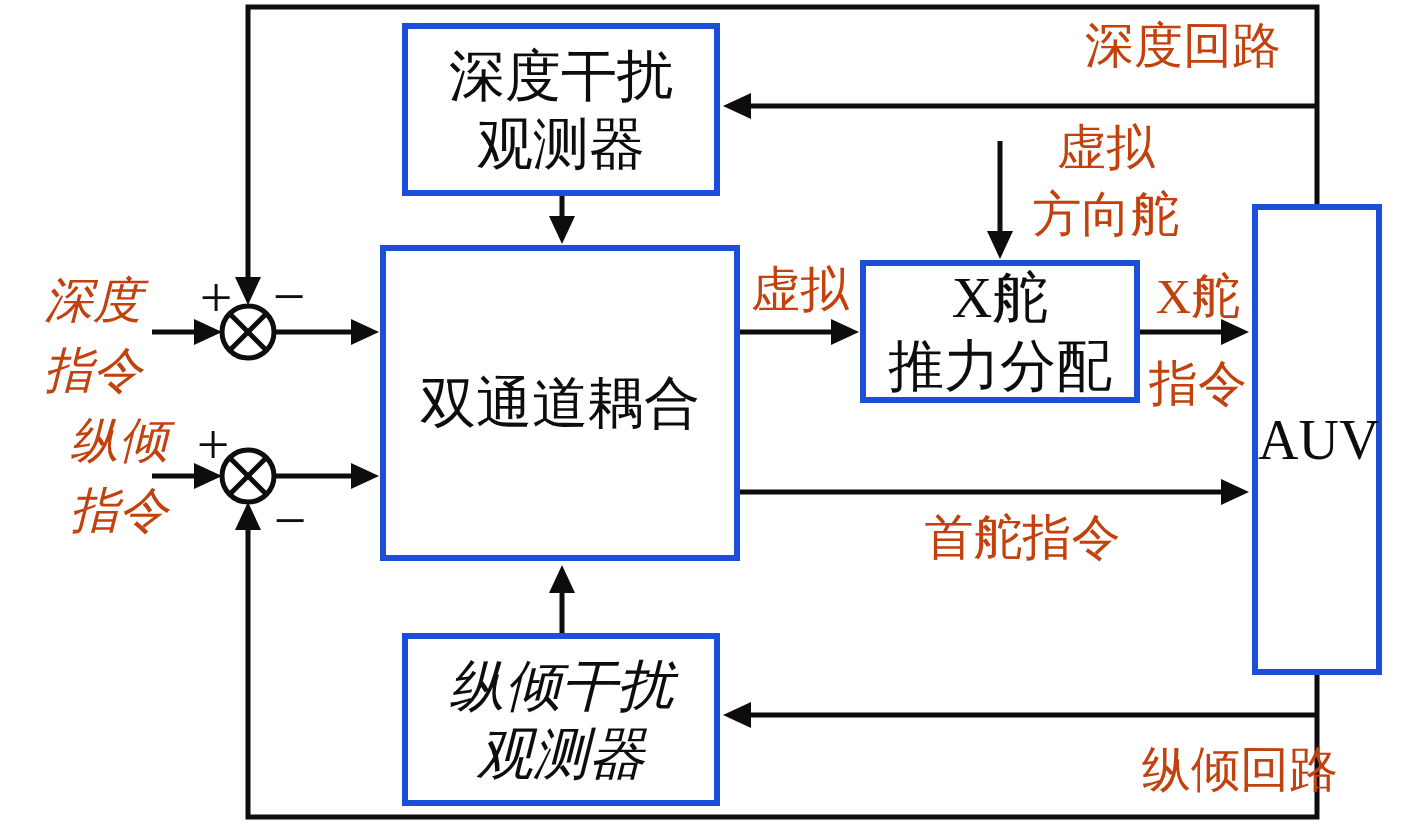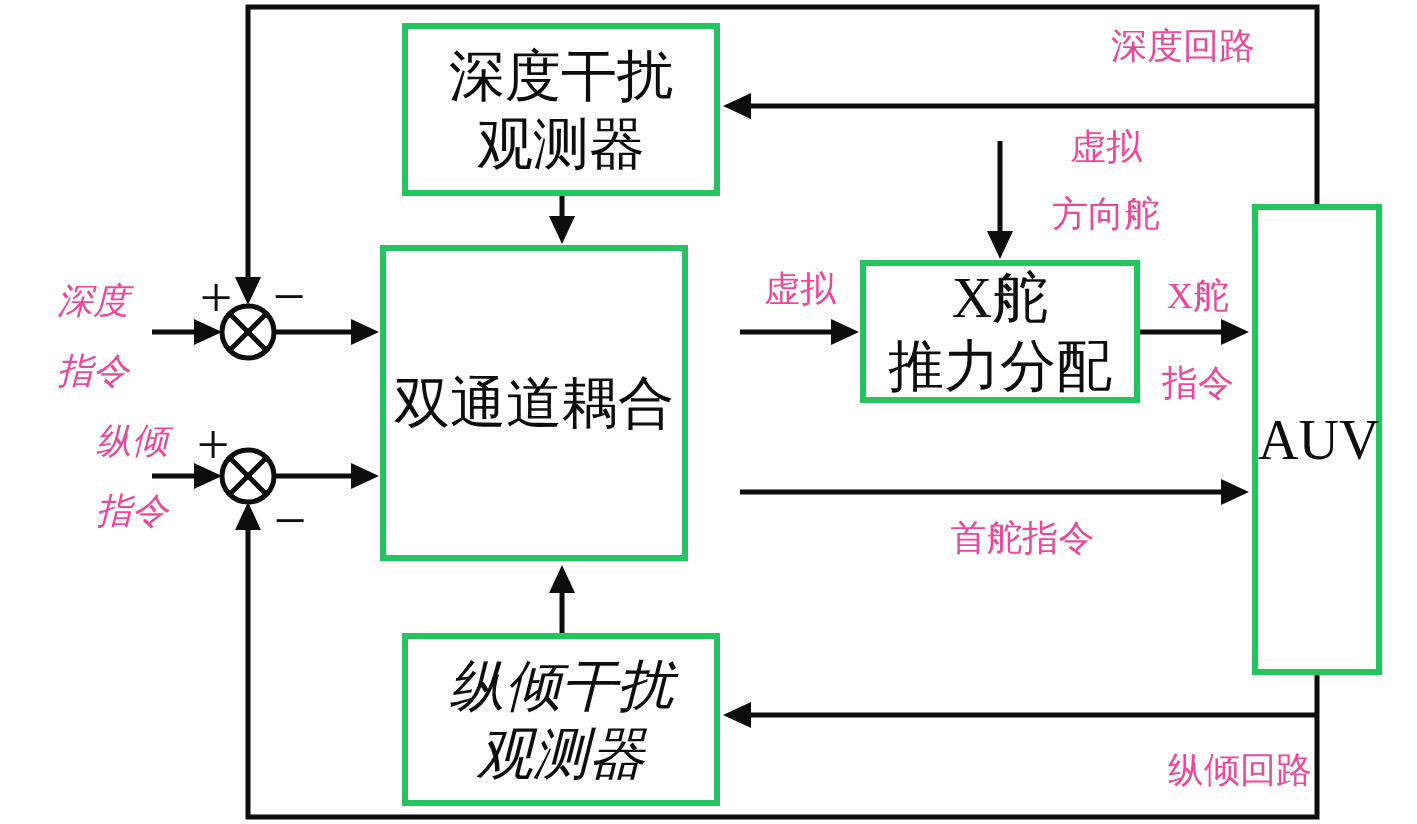--- a/index.html
+++ b/index.html
@@ -3,29 +3,29 @@
 <meta charset="utf-8">
 <style>
   html,body{margin:0;padding:0;background:#ffffff;}
   .stage{
     position:relative;width:1417px;height:824px;background:#ffffff;
     font-family:"Liberation Serif","DejaVu Serif",serif;color:#0d0d0d;
     overflow:hidden;
   }
   .wires{position:absolute;left:0;top:0;width:1417px;height:824px;}
   .block{
-    position:absolute;border:6px solid #22c55e;background:#ffffff;
+    position:absolute;border:6px solid #1d4ed8;background:#ffffff;
     display:flex;flex-direction:column;justify-content:center;
     text-align:center;box-sizing:border-box;
   }
   .block .bl{font-size:56px;line-height:68px;white-space:nowrap;}
   .auv-text{font-size:60px;line-height:64px;}
   .lbl{
-    position:absolute;text-align:center;font-size:36px;line-height:64px;
-    white-space:nowrap;color:#ec4899;
+    position:absolute;text-align:center;font-size:49px;line-height:64px;
+    white-space:nowrap;color:#c2410c;
   }
   .lbl.two{line-height:70px;font-style:italic;}
   .lbl.wide-gap{line-height:87px;}
   .sign{
     position:absolute;font-size:58px;line-height:54px;width:56px;height:54px;
     text-align:center;color:#0d0d0d;
   }
 </style>
 </head>
 <body>
@@ -87,21 +87,21 @@
       <line x1="230" y1="458" x2="266" y2="494"></line>
       <line x1="230" y1="494" x2="266" y2="458"></line>
     </g>
   </svg>
 
   <div class="block" style="left:402px;top:23px;width:318px;height:173px;">
     <div class="bl">深度干扰</div>
     <div class="bl">观测器</div>
   </div>
 
-  <div class="block" style="left:380px;top:245px;width:308px;height:316px;">
+  <div class="block" style="left:380px;top:245px;width:360px;height:316px;">
     <div class="bl">双通道耦合</div>
   </div>
 
   <div class="block" style="left:860px;top:260px;width:280px;height:143px;">
     <div class="bl">X舵</div>
     <div class="bl">推力分配</div>
   </div>
 
   <div class="block" style="left:1252px;top:204px;width:130px;height:471px;">
     <div class="bl auv-text">AUV</div>

